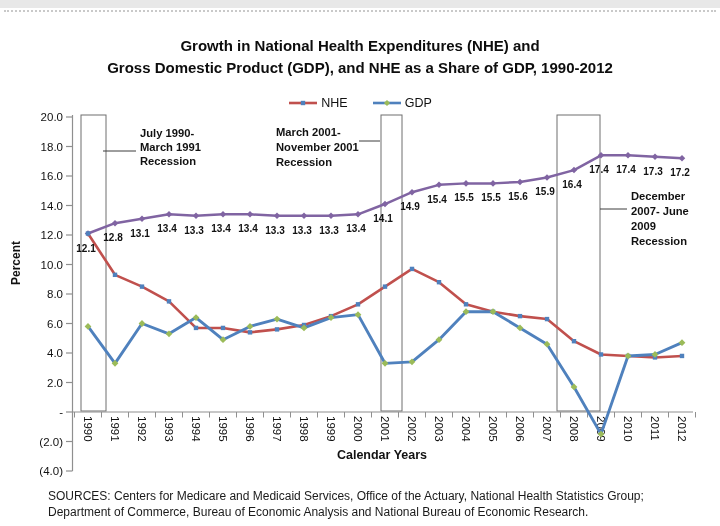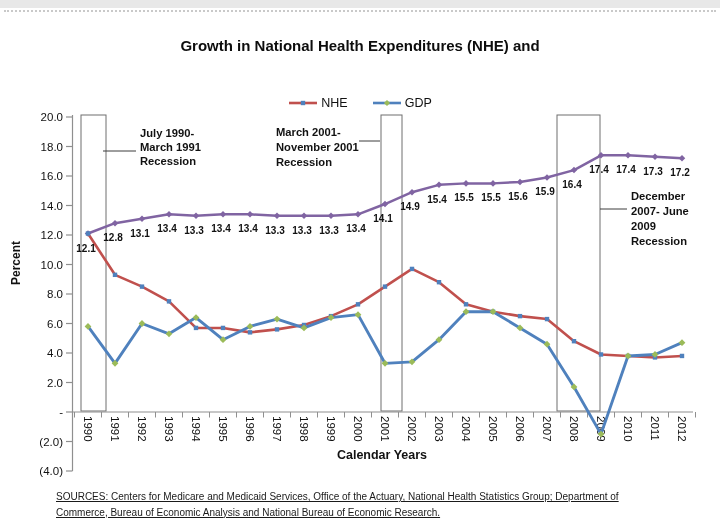--- a/index.html
+++ b/index.html
@@ -8,31 +8,32 @@
     font-family:"Liberation Sans",sans-serif;overflow:hidden;
   }
   .top-border{position:absolute;top:2px;left:4px;right:4px;height:0;border-top:2px dotted #c9c9c9;}
   .title{position:absolute;top:27px;left:0;width:720px;text-align:center;
     font-size:15px;font-weight:700;color:#0d0d0d;line-height:22px;letter-spacing:0px;}
   .legend{position:absolute;top:88px;left:0;width:720px;display:flex;justify-content:center;
     align-items:center;gap:24px;font-size:12.5px;color:#111;}
   .legend-item{display:flex;align-items:center;gap:3px;justify-content:center;}
   .swatch{display:block;}
   #plot{position:absolute;top:0;left:0;}
-  .sources{position:absolute;top:481px;left:56px;width:614px;font-size:10px;line-height:15.5px;color:#1a1a1a;text-decoration:underline;}
+  .sources{position:absolute;top:481px;left:48px;width:614px;font-size:12px;line-height:15.5px;color:#1a1a1a;}
   svg text{font-family:"Liberation Sans",sans-serif;}
 </style>
 </head>
 <body>
 
 <div class="page">
   <div class="top-border"></div>
 
   <div class="title">
     <div>Growth in National Health Expenditures (NHE) and</div>
+    <div>Gross Domestic Product (GDP), and NHE as a Share of GDP, 1990-2012</div>
   </div>
 
   <div class="legend">
     <div class="legend-item">
       <svg class="swatch" width="30" height="12">
           <line x1="1" y1="6" x2="29" y2="6" stroke="#C0504D" stroke-width="2.6"></line>
           <rect x="12.8" y="3.8" width="4.4" height="4.4" fill="#4F81BD"></rect>
         </svg>
       <span>NHE</span>
     </div>

